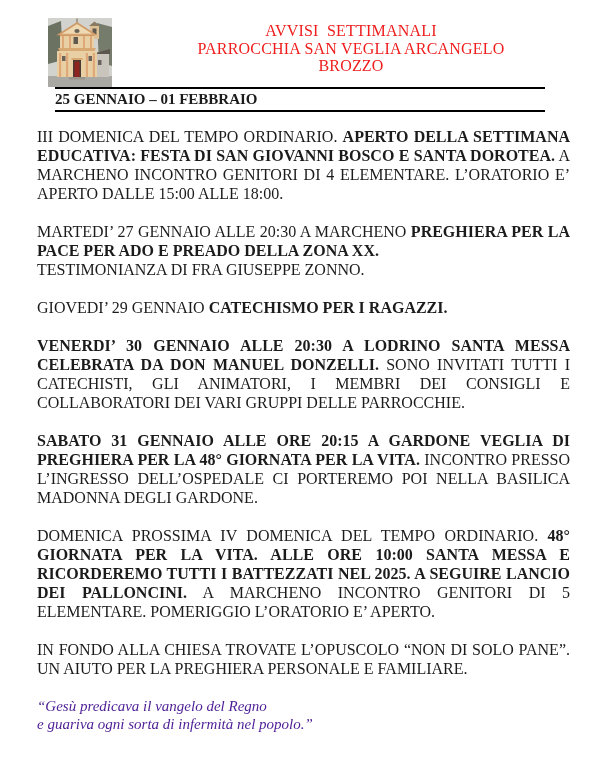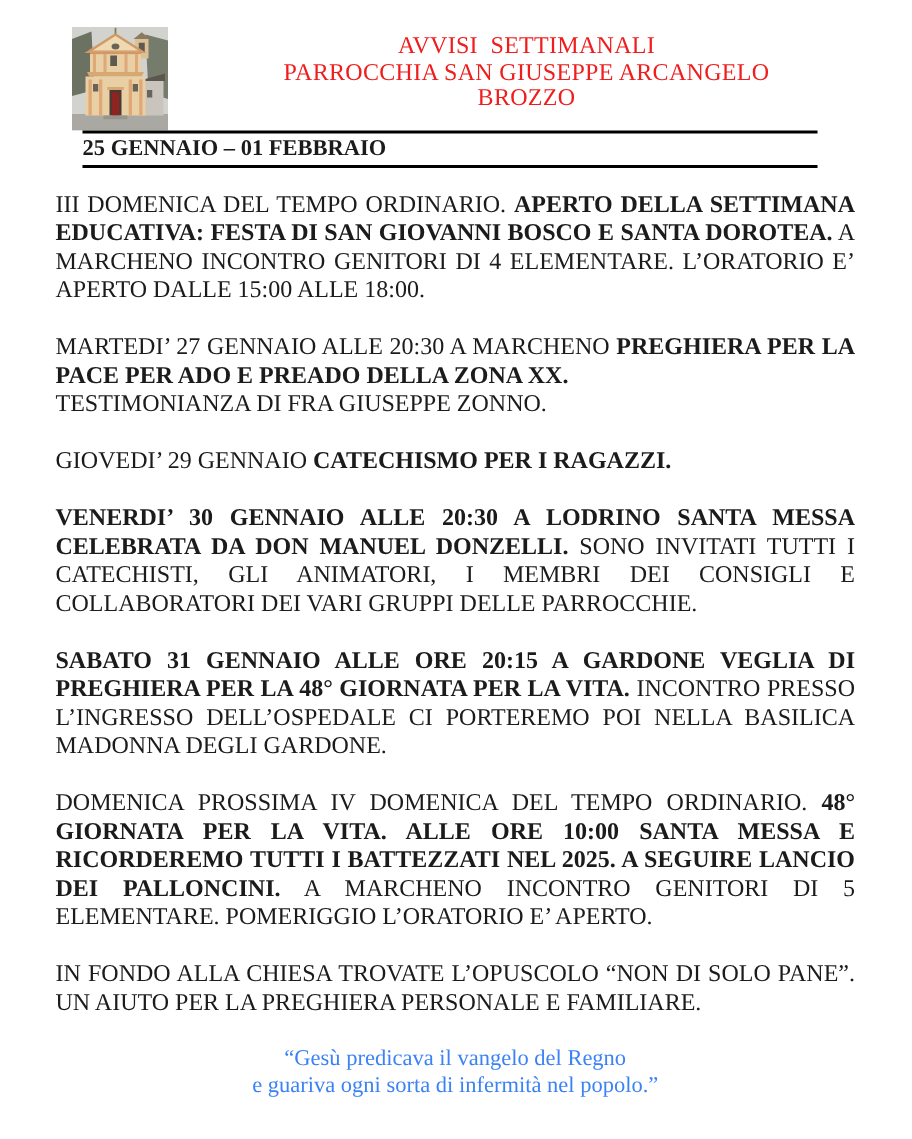--- a/index.html
+++ b/index.html
@@ -43,24 +43,25 @@
     position:absolute; left:37px; top:127px; width:533px;
     font-size:16px;
     line-height:19px;
     text-align:justify;
   }
   .content p { margin:0 0 19px 0; }
   .b { font-weight:bold; }
 
   .quote {
     margin-top:8px;
-    text-align:center;
+    text-align:left;
+    font-style:italic;
     font-size:15px;
     line-height:18px;
-    color:#3b82f6;
+    color:#4c1d95;
   }
 </style>
 </head>
 <body>
 
 <div class="page">
 
   <svg class="church" viewBox="0 0 64 69" aria-hidden="true">
     <rect width="64" height="69" fill="#d2d3cf"></rect>
     <polygon points="0,8 13,3 15,42 0,46" fill="#6b7262"></polygon>
@@ -91,21 +92,21 @@
     <rect x="14" y="38" width="3.5" height="5" fill="#6a6257"></rect>
     <rect x="40.5" y="38" width="3.5" height="5" fill="#6a6257"></rect>
     <rect x="23.5" y="40" width="11" height="2" fill="#d8a873"></rect>
     <rect x="25" y="42" width="8" height="17" fill="#4a3a34"></rect>
     <rect x="26.5" y="43.5" width="5" height="15.5" fill="#8d2420"></rect>
     <rect x="21" y="59" width="16" height="2.5" fill="#98948c"></rect>
   </svg>
 
   <div class="titles">
     <div class="title-line" style="color: rgb(240, 29, 29);">AVVISI  SETTIMANALI</div>
-    <div class="title-line" style="color: rgb(240, 29, 29);">PARROCCHIA SAN GIUSEPPE ARCANGELO</div>
+    <div class="title-line" style="color: rgb(240, 29, 29);">PARROCCHIA SAN VEGLIA ARCANGELO</div>
     <div class="title-line" style="color: rgb(240, 29, 29);">BROZZO</div>
   </div>
 
   <div class="dateband">
     <div class="rule"></div>
     <div class="date">25 GENNAIO – 01 FEBBRAIO</div>
     <div class="rule"></div>
   </div>
 
   <div class="content">

